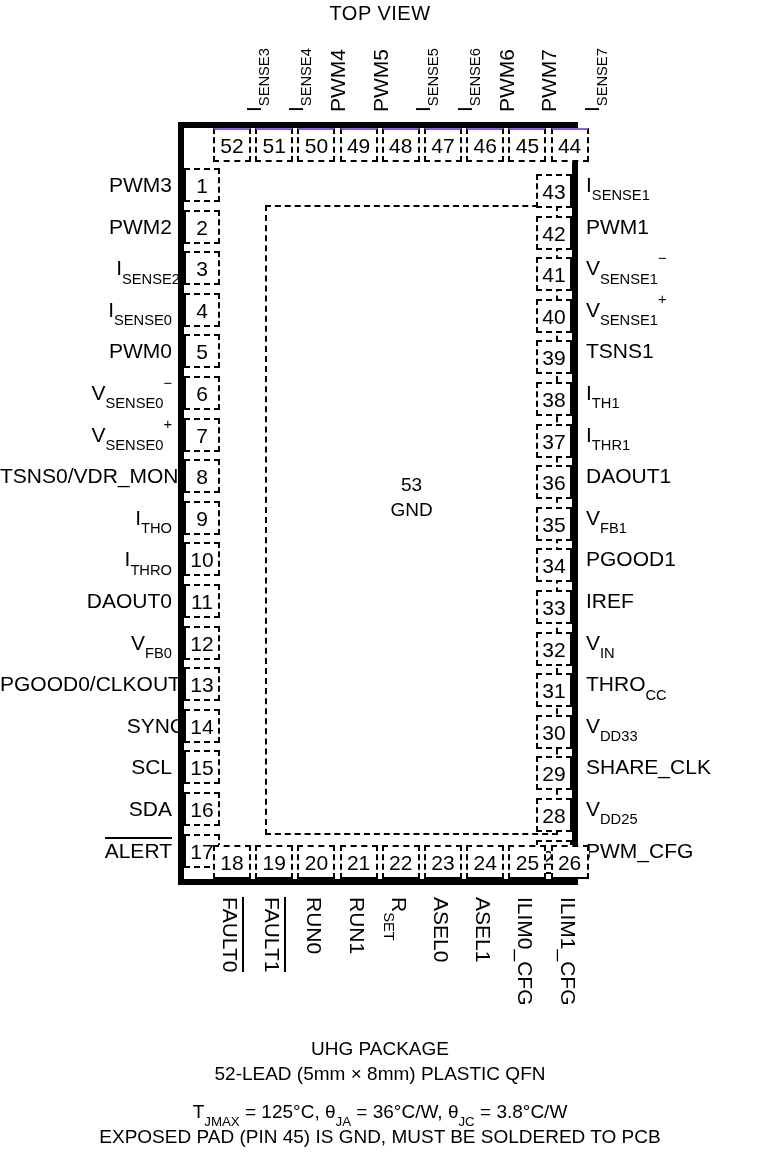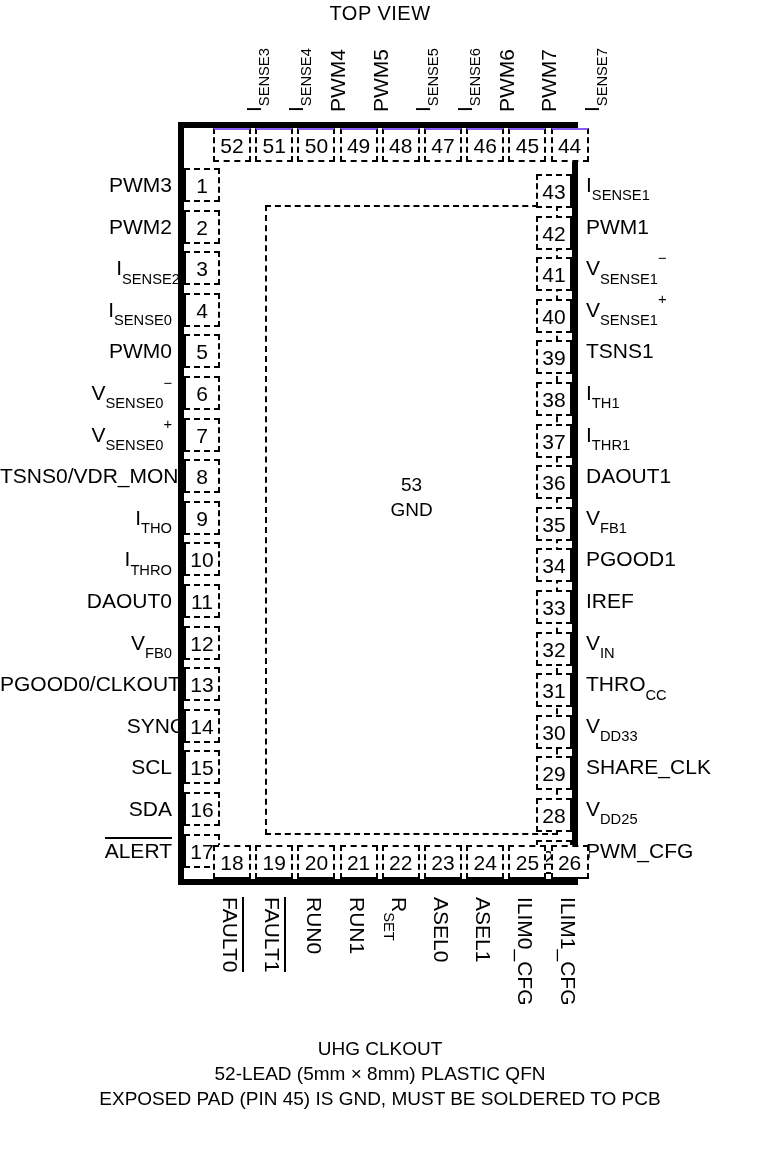--- a/index.html
+++ b/index.html
@@ -200,18 +200,21 @@
       <div class="abs vlabel" style="left: 453px; top: 897px; transform-origin: 0px 0px; transform: rotate(90deg);"><span>ASEL0</span></div>
       <div class="abs pinbox h edge-bottom" style="left: 466.2px; top: 845px; width: 38px; height: 34px;">24</div>
       <div class="abs vlabel" style="left: 495.2px; top: 897px; transform-origin: 0px 0px; transform: rotate(90deg);"><span>ASEL1</span></div>
       <div class="abs pinbox h edge-bottom" style="left: 508.4px; top: 845px; width: 38px; height: 34px;">25</div>
       <div class="abs vlabel" style="left: 537.4px; top: 897px; transform-origin: 0px 0px; transform: rotate(90deg);"><span>ILIM0_CFG</span></div>
       <div class="abs pinbox h edge-bottom" style="left: 550.6px; top: 845px; width: 38px; height: 34px;">26</div>
       <div class="abs vlabel" style="left: 579.6px; top: 897px; transform-origin: 0px 0px; transform: rotate(90deg);"><span>ILIM1_CFG</span></div>
     </div>
 
   <div class="abs" id="caption">
-    <div>UHG CLKOUT</div>
+    <div>UHG PACKAGE</div>
     <div>52-LEAD (5mm × 8mm) PLASTIC QFN</div>
+    <div class="blk2">
+      <span>T</span><sub>JMAX</sub><span> = 125°C, </span><span>θ</span><sub>JA</sub><span> = 36°C/W, </span><span>θ</span><sub>JC</sub><span> = 3.8°C/W</span>
+    </div>
     <div>EXPOSED PAD (PIN 45) IS GND, MUST BE SOLDERED TO PCB</div>
   </div>
 
 </div>
 
 </body></html>

